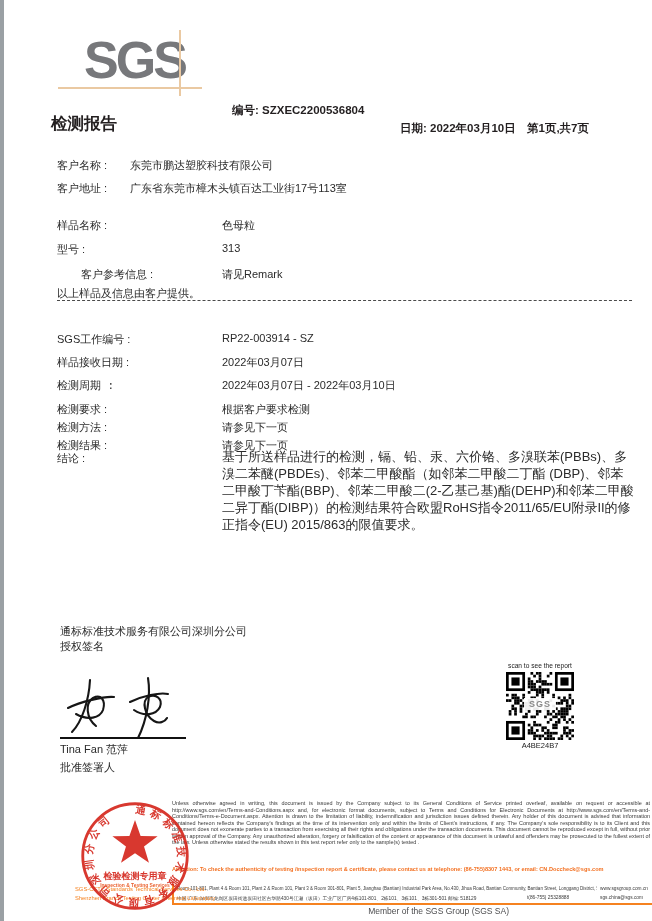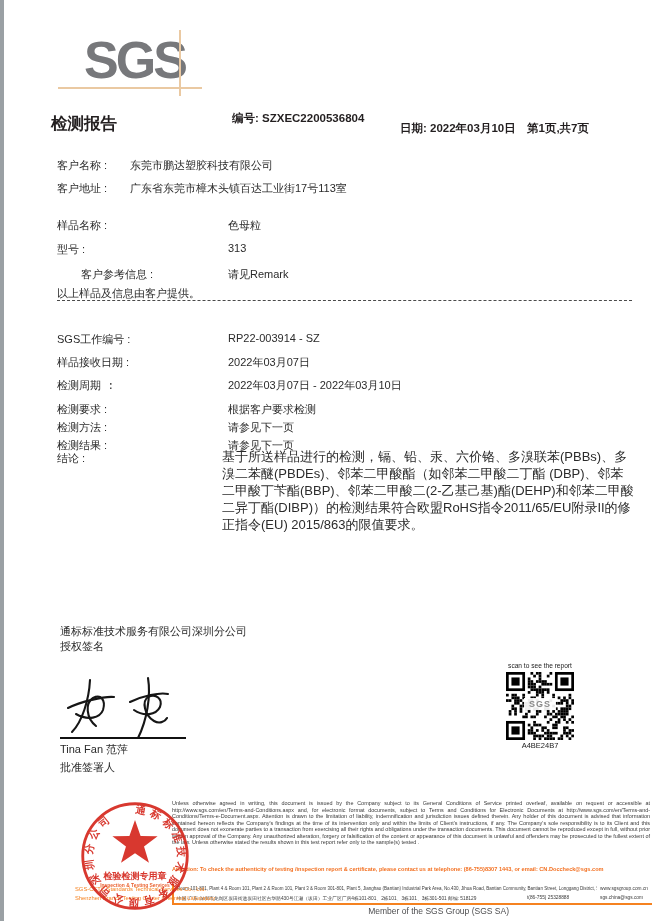--- a/index.html
+++ b/index.html
@@ -12,29 +12,29 @@
   .edge-left { left:0; top:0; width:4px; height:921px; background:#9aa0a4; }
 
   
   .logo-text { left:84px; top:30px; font-size:52px; font-weight:bold; letter-spacing:-3px; color:#77787b; }
   .logo-hline { left:58px; top:87px; width:144px; height:2px; background:#eac9a2; }
   .logo-vline { left:179px; top:30px; width:2px; height:66px; background:#eac9a2; }
 
   
   .doc-title { left:51px; top:113px; font-size:16.5px; font-weight:bold; color:#231f20; }
   .hdr { font-size:11.5px; font-weight:bold; color:#231f20; white-space:nowrap; }
-  .hdr-no   { left:232px; top:111px; }
+  .hdr-no   { left:232px; top:103px; }
   .hdr-date { left:400px; top:121px; }
   .hdr-page { left:527px; top:121px; }
 
   
   .lbl { left:57px; font-size:11px; color:#2b2b2b; white-space:nowrap; }
   .val { font-size:11px; color:#2b2b2b; white-space:nowrap; }
   .val-c1 { left:130px; }
-  .val-c2 { left:228px; }
+  .val-c2 { left:222px; }
 
   .note-line { left:57px; top:286px; font-size:11px; white-space:nowrap; }
   .dash-sep { left:57px; top:300px; width:575px; border-top:1px dashed #4a4a4a; }
 
   .conclusion-label { left:57px; top:451px; font-size:11px; }
   .conclusion-text { left:222px; top:448px; width:414px; font-size:13px; line-height:17px; color:#2b2b2b; }
 
   
   .sig-company { left:60px; top:624px; font-size:11px; }
   .sig-auth    { left:60px; top:639px; font-size:11px; }

